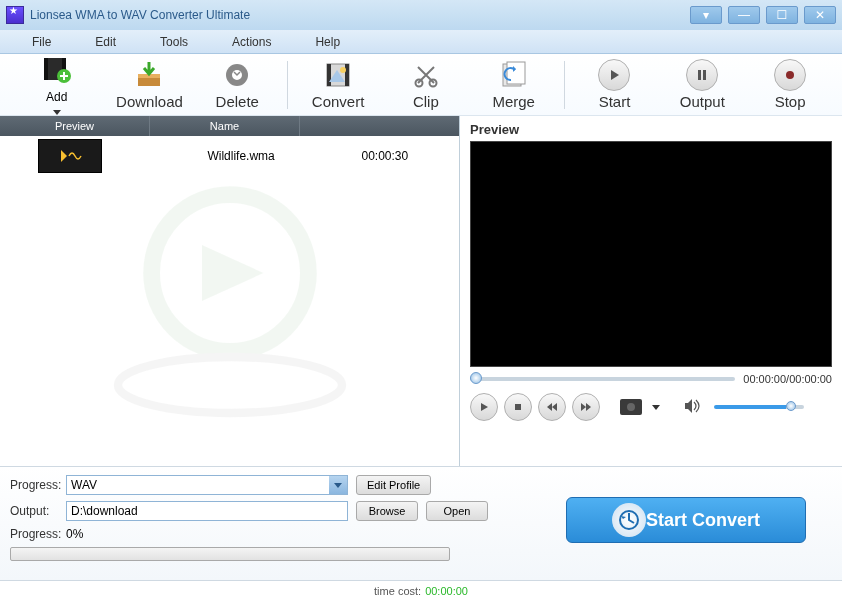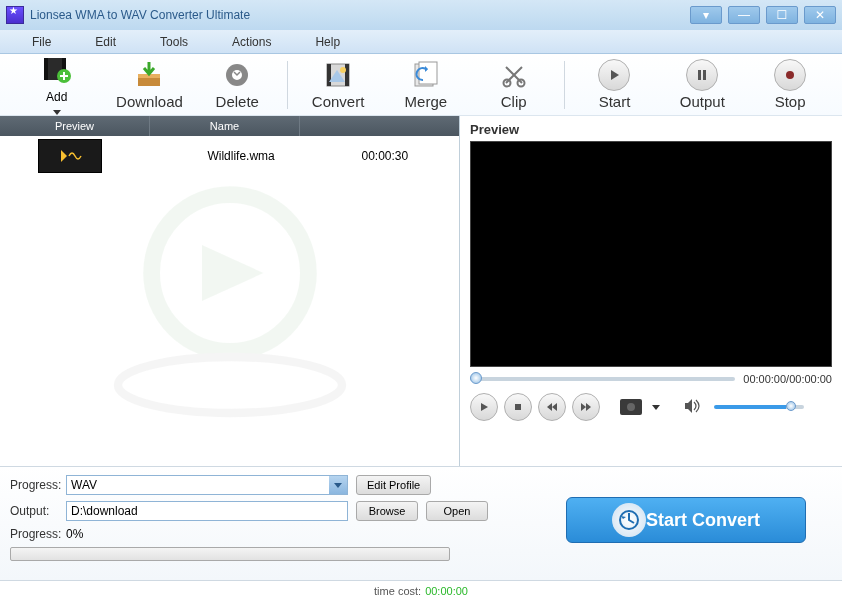--- a/index.html
+++ b/index.html
@@ -125,38 +125,38 @@
           <rect x="4" y="4" width="4" height="22" fill="#333"></rect>
           <rect x="22" y="4" width="4" height="22" fill="#333"></rect>
           <path d="M14 10 l8 12 h-16 z" fill="#a8c8e8"></path>
           <circle cx="20" cy="10" r="3" fill="#f8d060"></circle>
         </svg>
     </div>
     <span class="lbl">Convert</span>
   </div>
   <div class="toolbtn">
     <div class="icon32">
+      <svg width="28" height="28" viewBox="0 0 28 28">
+          <path d="M6 6 l16 16 M22 6 l-16 16" stroke="#777" stroke-width="2"></path>
+          <circle cx="7" cy="22" r="3.5" fill="none" stroke="#777" stroke-width="2"></circle>
+          <circle cx="21" cy="22" r="3.5" fill="none" stroke="#777" stroke-width="2"></circle>
+        </svg>
+    </div>
+    <span class="lbl">Clip</span>
+  </div>
+  <div class="toolbtn">
+    <div class="icon32">
       <svg width="30" height="30" viewBox="0 0 30 30">
           <rect x="4" y="4" width="18" height="22" fill="#e8e8e8" stroke="#999"></rect>
           <rect x="8" y="2" width="18" height="22" fill="#fff" stroke="#999"></rect>
           <path d="M12 20 a6 6 0 1 1 4 -10" stroke="#3a8ad8" stroke-width="2" fill="none"></path>
           <path d="M14 6 l3 3 l-3 3" fill="#3a8ad8"></path>
         </svg>
     </div>
     <span class="lbl">Merge</span>
-  </div>
-  <div class="toolbtn">
-    <div class="icon32">
-      <svg width="28" height="28" viewBox="0 0 28 28">
-          <path d="M6 6 l16 16 M22 6 l-16 16" stroke="#777" stroke-width="2"></path>
-          <circle cx="7" cy="22" r="3.5" fill="none" stroke="#777" stroke-width="2"></circle>
-          <circle cx="21" cy="22" r="3.5" fill="none" stroke="#777" stroke-width="2"></circle>
-        </svg>
-    </div>
-    <span class="lbl">Clip</span>
   </div>
   <div class="sep"></div>
   <div class="toolbtn">
     <div class="icon32">
       <div class="circlebtn" style="width:32px;height:32px">
           <svg width="12" height="12" viewBox="0 0 12 12">
             <path d="M3 1 l8 5 l-8 5 z" fill="#555"></path>
           </svg>
         </div>
     </div>

